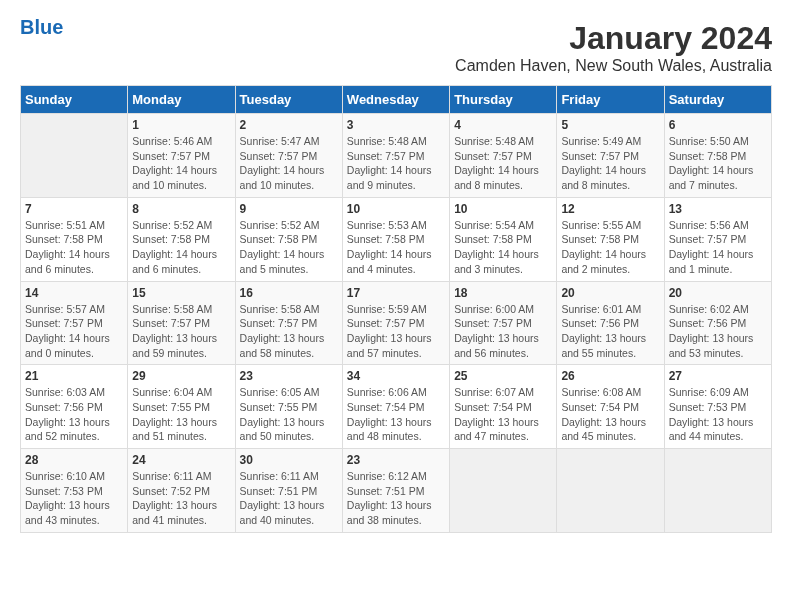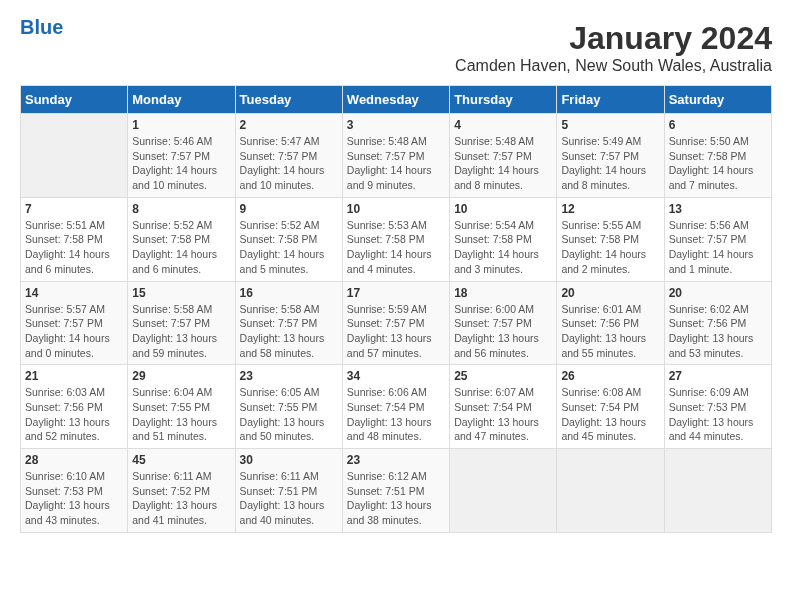--- a/index.html
+++ b/index.html
@@ -223,21 +223,21 @@
           <div class="day-number">27</div>
           <div class="day-info">Sunrise: 6:09 AM<br>Sunset: 7:53 PM<br>Daylight: 13 hours and 44 minutes.</div>
         </td>
       </tr>
       <tr>
         <td>
           <div class="day-number">28</div>
           <div class="day-info">Sunrise: 6:10 AM<br>Sunset: 7:53 PM<br>Daylight: 13 hours and 43 minutes.</div>
         </td>
         <td>
-          <div class="day-number">45</div>
+          <div class="day-number">24</div>
           <div class="day-info">Sunrise: 6:11 AM<br>Sunset: 7:52 PM<br>Daylight: 13 hours and 41 minutes.</div>
         </td>
         <td>
           <div class="day-number">30</div>
           <div class="day-info">Sunrise: 6:11 AM<br>Sunset: 7:51 PM<br>Daylight: 13 hours and 40 minutes.</div>
         </td>
         <td>
           <div class="day-number">23</div>
           <div class="day-info">Sunrise: 6:12 AM<br>Sunset: 7:51 PM<br>Daylight: 13 hours and 38 minutes.</div>
         </td>

